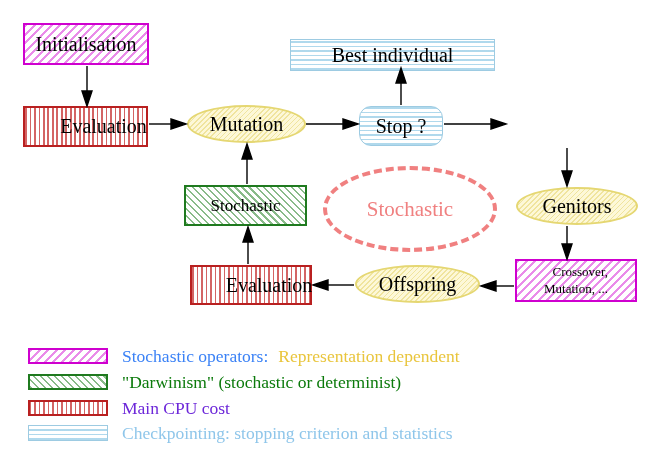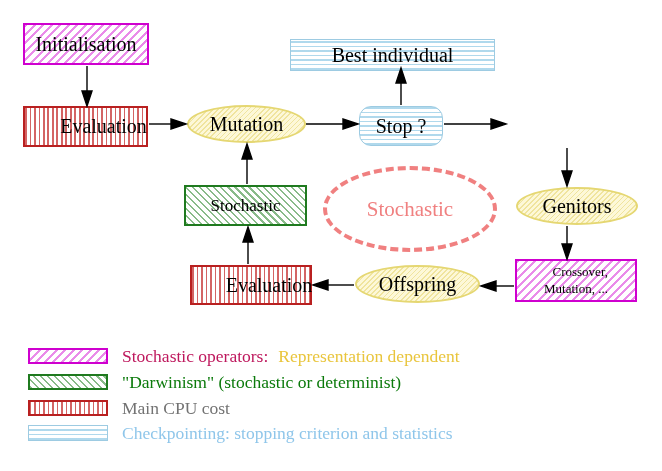--- a/index.html
+++ b/index.html
@@ -38,24 +38,24 @@
   .generation-ellipse{
     position:absolute;box-sizing:border-box;border:4.5px dashed #f08080;border-radius:50%;
     display:flex;align-items:center;justify-content:center;color:#f08080;font-size:21px;
   }
   #arrows{position:absolute;left:0;top:0;z-index:3;pointer-events:none;}
   .node,.generation-ellipse{z-index:2;}
   
   .legend-row{position:absolute;display:flex;align-items:center;height:18px;}
   .swatch{position:absolute;left:28px;width:80px;height:16px;box-sizing:border-box;}
   .legend-text{position:absolute;left:122px;font-size:17.5px;white-space:nowrap;}
-  .lg-magenta{color:#be185d;text-align:right;}
+  .lg-magenta{color:#3b82f6;text-align:right;}
   .lg-gold{color:#e9c53c;margin-left:10px;}
   .lg-green{color:#0b7a0b;}
-  .lg-red{color:#737373;}
+  .lg-red{color:#6d28d9;}
   .lg-cyan{color:#8fc6ea;}
   .two-line{font-size:13px;line-height:1.25;}
 </style>
 </head>
 <body>
 
 <div id="stage">
 
   <div class="node hatch-magenta" style="left:23px;top:23px;width:126px;height:42px;">
     <span>Initialisation</span>

